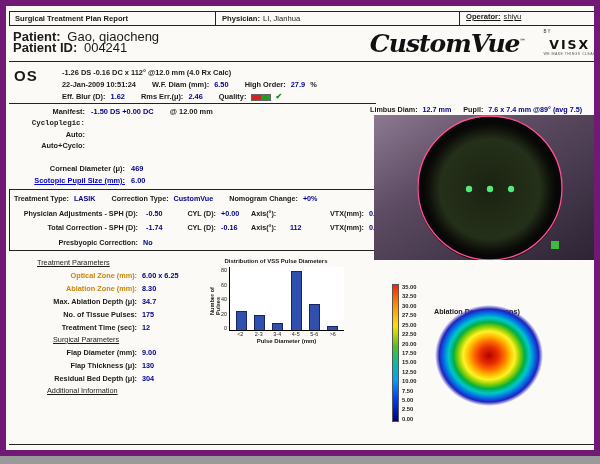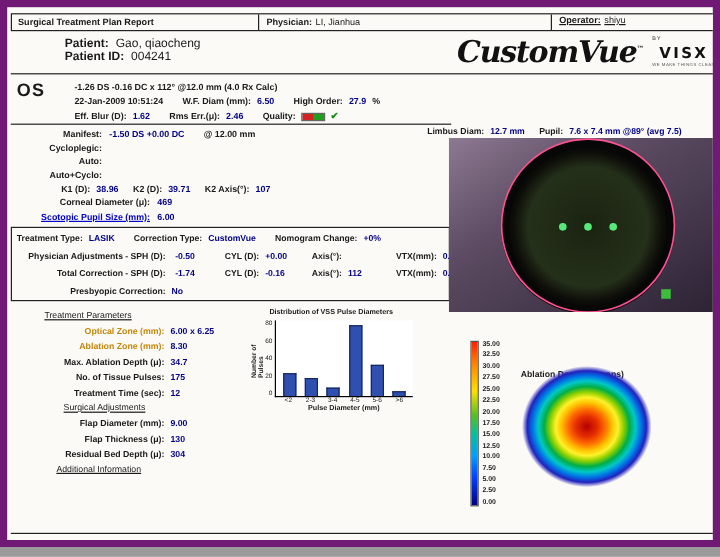--- a/index.html
+++ b/index.html
@@ -15,27 +15,27 @@
   .val { font-weight:bold; color:#00008b; }
   .plain { color:#1a1a1a; }
   .ml3 { margin-left:3px; } .ml10 { margin-left:10px; } .ml14 { margin-left:14px; }
 
   
   .hrow1 { position:absolute; top:5px; left:3px; width:594px; height:15px;
            border:1px solid #222; display:flex; align-items:center; font-size:7.6px; background:#fbfaf6; }
   .hc1 { width:206px; padding-left:5px; height:100%; display:flex; align-items:center; border-right:1px solid #222; }
   .hc2 { flex:1; padding-left:6px; height:100%; display:flex; align-items:center; border-right:1px solid #222; }
   .hc3 { width:142px; padding-left:6px; height:100%; display:flex; align-items:flex-start;text-decoration:underline; }
-  .patient { position:absolute; left:7px; top:25px; font-size:10px; line-height:11px;margin-left:41px; }
+  .patient { position:absolute; left:7px; top:25px; font-size:13px; line-height:11px; }
   .logo { position:absolute; left:320px; top:21px; width:274px; height:33px;
           display:flex; align-items:center; justify-content:flex-end; }
   .logo-script { font-family:"DejaVu Serif", serif; font-style:italic; font-weight:bold;
                  font-size:25px; letter-spacing:-1px; color:#111; }
   .logo-tm { font-size:6px; vertical-align:super; font-style:normal; }
-  .logo-visx-block { margin-left:8px; margin-right:4px; text-align:center; line-height:1.1; }
+  .logo-visx-block { margin-left:19px; margin-right:4px; text-align:center; line-height:1.1; }
   .logo-by { font-size:4.5px; letter-spacing:1px; color:#333; display:block; text-align:left; }
   .logo-visx { font-size:12.5px; font-weight:bold; letter-spacing:2px; font-family:"DejaVu Sans", sans-serif; color:#111; }
   .logo-tagline { font-size:3.6px; letter-spacing:.4px; color:#555; display:block; }
   .hr-main { position:absolute; top:55px; left:3px; width:594px; border-top:1.5px solid #222; }
   .hr-os { position:absolute; top:97px; left:3px; width:367px; border-top:1px solid #222; }
 
   
   .os-eye { position:absolute; left:8px; top:61px; font-size:15px; font-weight:bold; letter-spacing:1px; }
   .lblcol72 { display:inline-block; width:72px; text-align:right; margin-right:4px; }
   .lblcol112 { display:inline-block; width:112px; text-align:right; margin-right:4px; }
@@ -44,21 +44,21 @@
   .quality-bar { display:inline-block; width:20px; height:7px; vertical-align:middle; margin-left:3px;
                  border:1px solid #666; background:linear-gradient(90deg,#d42222 0 48%,#1f9e1f 52% 100%); }
   .quality-check { color:#158a15; font-size:8px; margin-left:2px; font-weight:bold; }
 
   
   .tbox { position:absolute; left:3px; top:183px; width:366px; height:62px;
           border:1px solid #222; font-size:7.2px; padding:4px 4px 3px 4px;
           display:flex; flex-direction:column; justify-content:space-between; }
   .t-row { white-space:nowrap; }
   .w40 { display:inline-block; width:40px; text-align:right; }
-  .w34 { display:inline-block; width:34px; text-align:right; }
+  .w34 { display:inline-block; width:34px; text-align:left; }
   .w44 { display:inline-block; width:44px; text-align:right; }
   .w28 { display:inline-block; width:28px; margin-left:3px; }
 
   
   .params { left:3px; top:251px; width:200px; font-size:7.3px; }
   .p-head { line-height:12px; }
   .hd { font-weight:normal; text-decoration:underline; }
   .p-row { display:flex; line-height:13px; }
   .p-lbl { width:128px; text-align:right; font-weight:bold; }
   .p-val { margin-left:5px; font-weight:bold; color:#00008b; }
@@ -74,21 +74,21 @@
   .chart-yticks { width:12px; display:flex; flex-direction:column; justify-content:space-between;
                   align-items:flex-end; font-size:5.4px; padding-right:2px; }
   .chart-plot { flex:1; border-left:1px solid #000; border-bottom:1px solid #000; background:#fff;
                 display:flex; align-items:flex-end; justify-content:space-around; padding:0 2px; }
   .bar { width:11px; border:1px solid #17275e; border-bottom:none; }
   .chart-xlabels { display:flex; justify-content:space-around; margin-left:21px; font-size:5.4px; padding:0 2px; }
   .chart-xlabels div { width:11px; text-align:center; }
   .chart-xtitle { text-align:center; font-size:6px; font-weight:bold; margin-left:21px; margin-top:1px; }
 
   
-  .limbus-line { left:350px; top:99px; font-size:7.2px; }
+  .limbus-line { left:364px; top:99px; font-size:7.2px; }
   .eye-img { position:absolute; left:368px; top:109px; width:228px; height:145px; }
 
   
   .abl-title { left:428px; top:261px; font-size:7.2px; font-weight:bold;margin-top:40px; }
   .scale { position:absolute; left:386px; top:278px; height:138px; display:flex; }
   .scale-bar { width:7px; height:100%; border:1px solid #555;
     background:linear-gradient(to bottom,#ff2000 0%,#ff8800 14%,#ffe000 30%,#55c020 45%,#00c0a0 57%,#00a0ff 70%,#0040ff 83%,#000080 100%); }
   .scale-labels { display:flex; flex-direction:column; justify-content:space-between;
                   margin-left:3px; font-size:5.8px; font-weight:bold; color:#222; }
   .heatmap { position:absolute; left:429px; top:299px; width:108px; height:101px; border-radius:50%;
@@ -162,36 +162,28 @@
     <span class="quality-check">✔</span>
   </div>
 
   <div class="hr-os"></div>
 
   <div class="abs fs" style="left:7px; top:101px;">
     <span class="lbl lblcol72">Manifest:</span>
     <span class="val">-1.50 DS +0.00 DC</span>
     <span class="lbl ml14">@ 12.00 mm</span>
   </div>
-  <div class="abs fs" style="left:7px; top:113px;">
+  <div class="abs fs" style="left:7px; top:113px;font-family:Liberation Mono, monospace;">
     <span class="lbl lblcol72">Cycloplegic:</span>
   </div>
   <div class="abs fs" style="left:7px; top:124px;">
     <span class="lbl lblcol72">Auto:</span>
   </div>
   <div class="abs fs" style="left:7px; top:135px;">
     <span class="lbl lblcol72">Auto+Cyclo:</span>
-  </div>
-  <div class="abs fs" style="left:45px; top:147px;">
-    <span class="lbl">K1 (D):</span>
-    <span class="val ml3">38.96</span>
-    <span class="lbl ml10">K2 (D):</span>
-    <span class="val ml3">39.71</span>
-    <span class="lbl ml10">K2 Axis(°):</span>
-    <span class="val ml3">107</span>
   </div>
   <div class="abs fs" style="left:7px; top:158px;">
     <span class="lbl lblcol112">Corneal Diameter (μ):</span>
     <span class="val">469</span>
   </div>
   <div class="abs fs" style="left:7px; top:170px;">
     <span class="scotopic lblcol112">Scotopic Pupil Size (mm):</span>
     <span class="val">6.00</span>
   </div>
 
@@ -248,21 +240,21 @@
     </div>
     <div class="p-row">
       <span class="p-lbl">No. of Tissue Pulses:</span>
       <span class="p-val">175</span>
     </div>
     <div class="p-row">
       <span class="p-lbl">Treatment Time (sec):</span>
       <span class="p-val">12</span>
     </div>
     <div class="p-head" style="padding-left:44px;">
-      <span class="hd">Surgical Adjustments</span>
+      <span class="hd">Surgical Parameters</span>
     </div>
     <div class="p-row">
       <span class="p-lbl">Flap Diameter (mm):</span>
       <span class="p-val">9.00</span>
     </div>
     <div class="p-row">
       <span class="p-lbl">Flap Thickness (μ):</span>
       <span class="p-val">130</span>
     </div>
     <div class="p-row">

